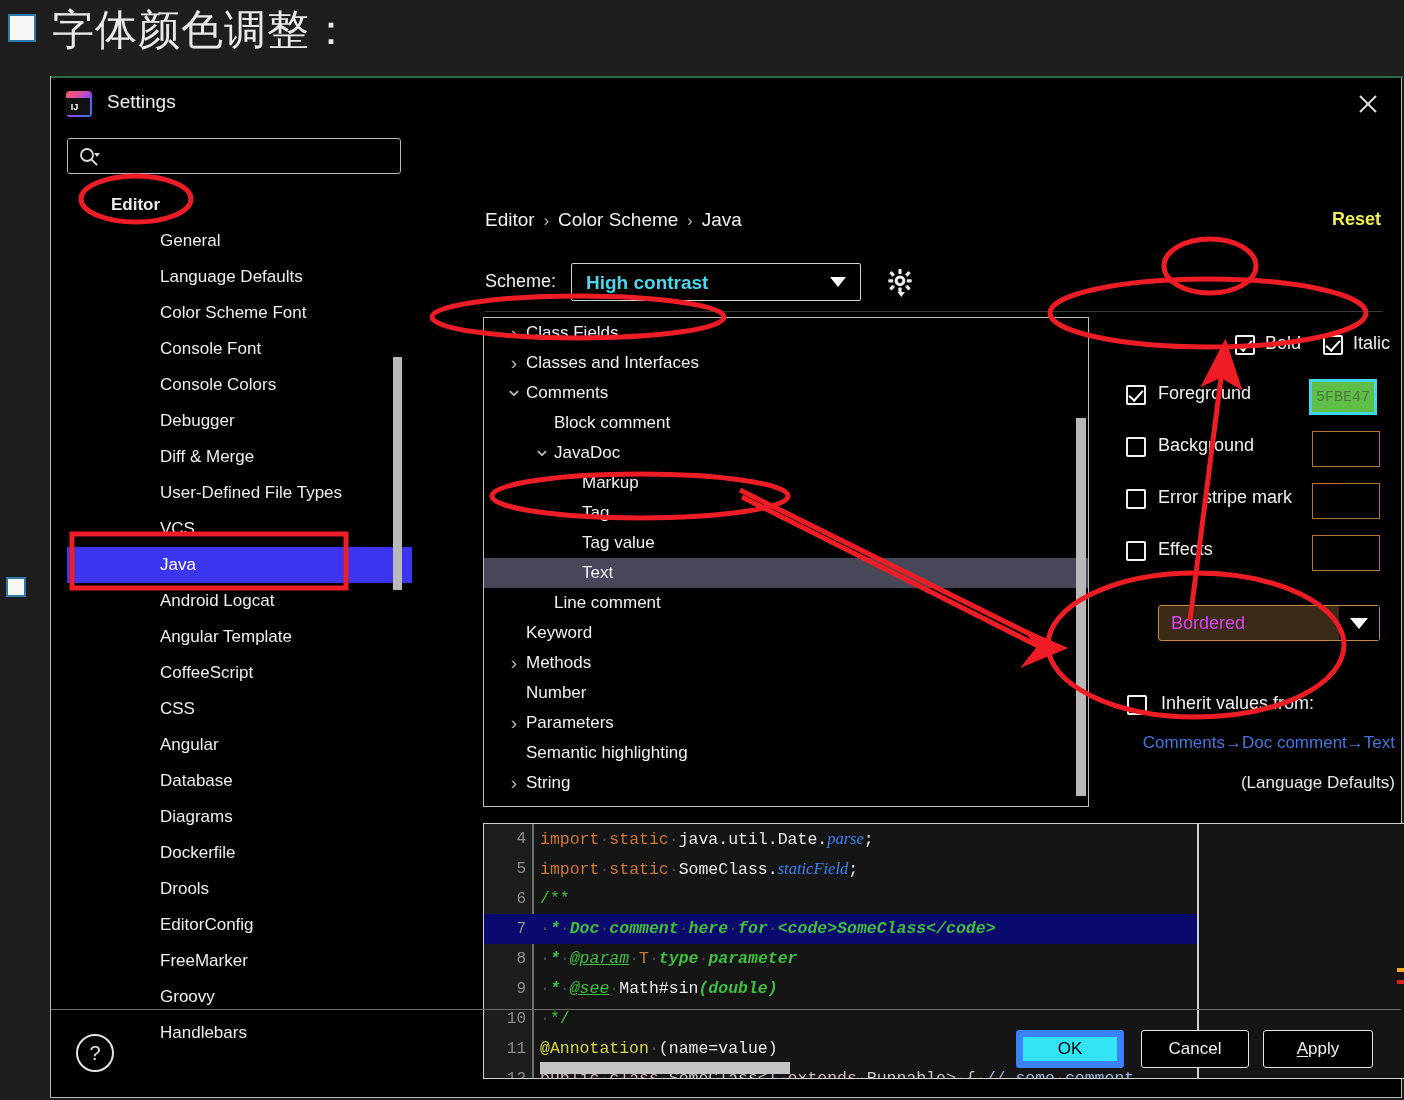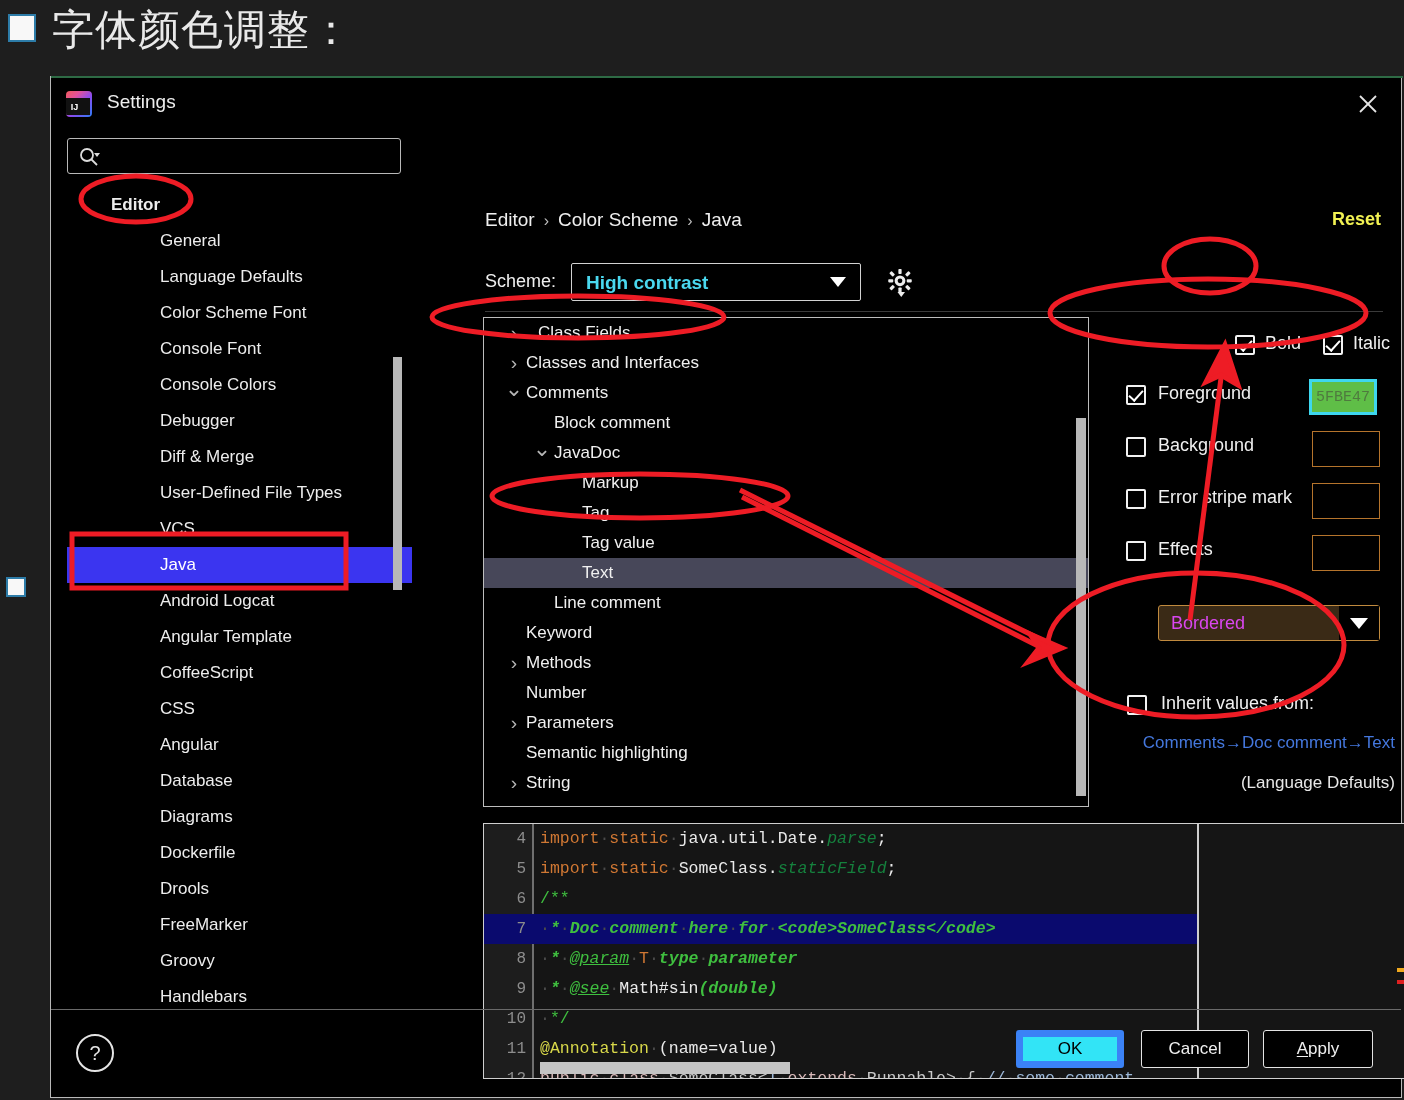--- a/index.html
+++ b/index.html
@@ -183,21 +183,21 @@
     font-family:"Liberation Mono", monospace;
   }
   .cline.hl { background:#0a0a6e; width:715px; }
   #preview-right-sep{ position:absolute; left:713px; top:0; width:2px; height:100%; background:#cfcfcf;}
   #preview-minimap{ position:absolute; left:715px; top:0; width:231px; height:100%; background:#151515; }
   #stripe-orange { position:absolute; right:0px; top:144px; width:33px; height:4px; background:#f0a81e; }
   #stripe-red { position:absolute; right:0px; top:156px; width:33px; height:4px; background:#e02020; }
   #hscroll { position:absolute; left:56px; bottom:4px; width:250px; height:12px; background:#c4c4c4; }
 
   .kw{color:#cf7733;}
-  .plain{color:#eaeaea;} .ital{color:#15803d;font-style:italic;}
+  .plain{color:#eaeaea;} .ital{color:#3b82f6;font-style:italic;font-family:Liberation Serif, serif;}
   .cmt{color:#3fbf3f;} .cmtb{color:#3fbf3f;font-weight:bold;font-style:italic;}
   .cmtu{color:#3fbf3f;text-decoration:underline;font-style:italic;}
   .anno{color:#d8d84a;} .dot{color:#4a4a4a;}
   .dim{color:#d8b8b8;} .dim2{color:#9db8d8;} .dim3{color:#c8c8c8;}
   .tparam{color:#cf7733;}
 
   
   #footer { position:absolute; left:0; bottom:0; width:100%; height:88px; border-top:1px solid #6a6a6a;}
   #help-btn {
     position:absolute; left:25px; top:24px; width:38px; height:38px; border-radius:50%;
@@ -267,20 +267,21 @@
       <div class="side-item selected"><span>Java</span></div>
       <div class="side-item"><span>Android Logcat</span></div>
       <div class="side-item"><span>Angular Template</span></div>
       <div class="side-item"><span>CoffeeScript</span></div>
       <div class="side-item"><span>CSS</span></div>
       <div class="side-item"><span>Angular</span></div>
       <div class="side-item"><span>Database</span></div>
       <div class="side-item"><span>Diagrams</span></div>
       <div class="side-item"><span>Dockerfile</span></div>
       <div class="side-item"><span>Drools</span></div>
+      <div class="side-item"><span>EditorConfig</span></div>
       <div class="side-item"><span>FreeMarker</span></div>
       <div class="side-item"><span>Groovy</span></div>
       <div class="side-item"><span>Handlebars</span></div>
     </div>
   <div id="sidebar-scroll"></div>
 
   <div id="content">
 
     <div id="breadcrumb"><span class="crumb">Editor</span><span class="sep">›</span><span class="crumb">Color Scheme</span><span class="sep">›</span><span class="crumb">Java</span></div>
     <div id="reset-link">Reset</div>
@@ -307,21 +308,21 @@
           <polygon points="10,20 16,20 13,24" fill="#ededed"></polygon>
         </svg>
       </div>
     </div>
     <div id="hr-line"></div>
 
     <div id="tree-panel">
       <div id="tree-list">
           <div class="tree-item">
             <span class="tw" style="left: 12px; font-size: 19px;">›</span>
-            <span class="tl" style="margin-left: 54px;">Class Fields</span>
+            <span class="tl" style="margin-left: 42px;">Class Fields</span>
           </div>
           <div class="tree-item">
             <span class="tw" style="left: 12px; font-size: 19px;">›</span>
             <span class="tl" style="margin-left: 42px;">Classes and Interfaces</span>
           </div>
           <div class="tree-item">
             <span class="tw" style="left: 12px; font-size: 22px; line-height: 22px;">⌄</span>
             <span class="tl" style="margin-left: 42px;">Comments</span>
           </div>
           <div class="tree-item">

